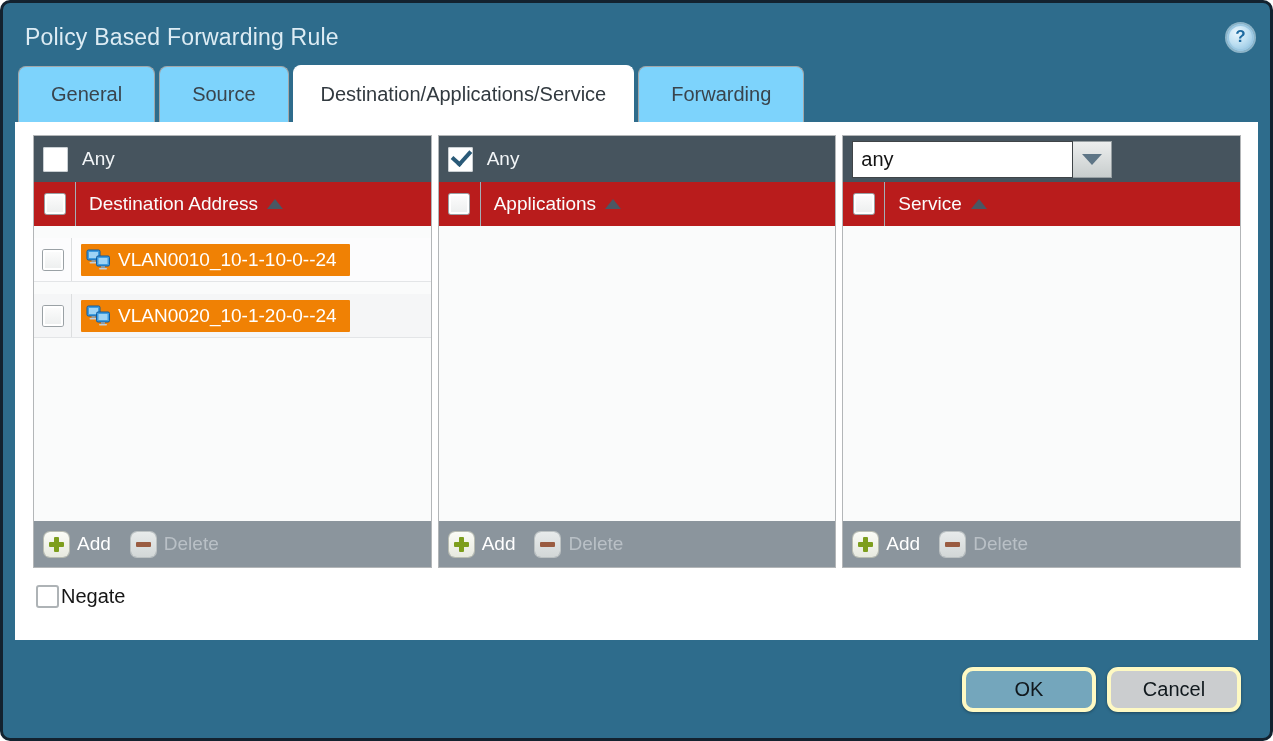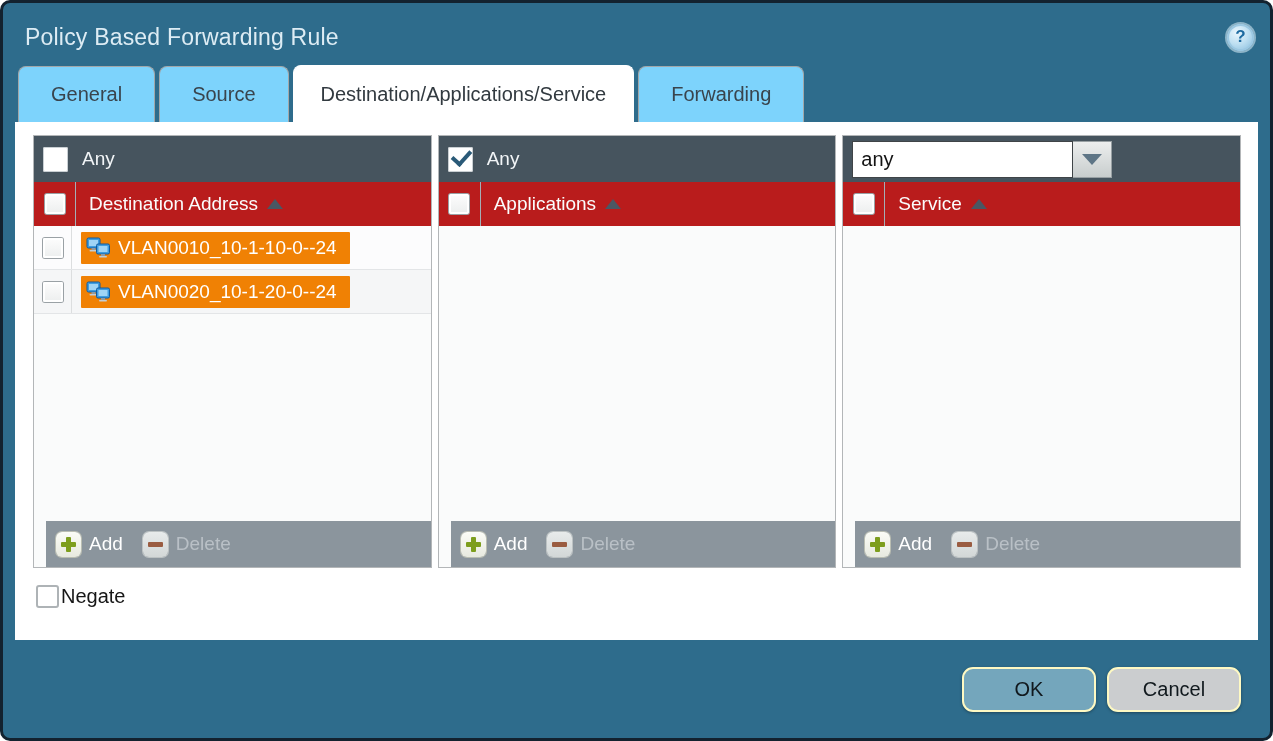--- a/index.html
+++ b/index.html
@@ -97,40 +97,40 @@
     border-right:1px solid #a4aeb6;
   }
   .hdr-label { padding-left:13px; display:flex; align-items:center; gap:9px; }
   .sort-asc {
     width:0; height:0; display:inline-block;
     border-left:8px solid transparent; border-right:8px solid transparent;
     border-bottom:10px solid #4a5763;
   }
 
   .list { flex:1; background:#fafbfb; overflow:hidden; }
-  .row { height:44px; display:flex; align-items:center; border-bottom:1px solid #e3e5e7; background:#fcfcfd; cursor:pointer; }
+  .row { height:44px; display:flex; align-items:center; border-bottom:1px solid #e3e5e7; background:#fcfcfd; cursor:pointer;margin-top:12px; }
   .row:nth-child(even) { background:#f5f6f7; }
   .row-cb-cell {
     width:38px; height:100%;
     display:flex; align-items:center; justify-content:center;
     border-right:1px solid #dcdedf;
   }
   .chip {
     margin-left:9px; height:32px;
     background:#f08104; color:#ffffff;
     display:flex; align-items:center; gap:7px;
     padding:0 13px 0 5px;
     font-size:19px; border-radius:1px;
   }
 
   .footerbar {
     height:46px; flex:0 0 46px;
     background:#8b959d;
     display:flex; align-items:center;
-    padding-left:10px; gap:20px;margin-left:12px;
+    padding-left:10px; gap:20px;
   }
   .bar-btn { display:flex; align-items:center; gap:8px; font-size:19px; cursor:pointer; }
   .bar-btn.add { color:#ffffff; }
   .bar-btn.delete { color:#b9c0c6; cursor:default; }
   .icon-chip {
     width:25px; height:25px; border-radius:6px; position:relative;
     background:linear-gradient(#fbfcf6,#e7e9df);
     box-shadow:0 0 0 1px #b9bdb2;
   }
   .icon-chip.minus { background:linear-gradient(#e8ebeb,#d2d7d7); box-shadow:0 0 0 1px #bcc2c3; }
@@ -168,21 +168,21 @@
   .negate-row { margin-top:17px; display:flex; align-items:center; gap:2px; padding-left:3px; }
   .negate-label { font-size:20px; color:#161616; }
 
   
   .actions {
     display:flex; justify-content:flex-end; gap:11px;
     padding:27px 29px 0 0;
   }
   .btn {
     width:134px; height:45px;
-    border:2px solid #fef9c3; border-radius:11px;
+    border:4px solid #fef9c3; border-radius:11px;
     font-size:20px; color:#10181d;
     display:flex; align-items:center; justify-content:center;
     cursor:pointer; box-shadow:0 1px 3px rgba(0,0,0,.35);
     font-family:"Liberation Sans", sans-serif;
   }
   .btn-ok { background:#74a6bc; }
   .btn-cancel { background:#cbcdcf; }
 </style>
 </head>
 <body>

